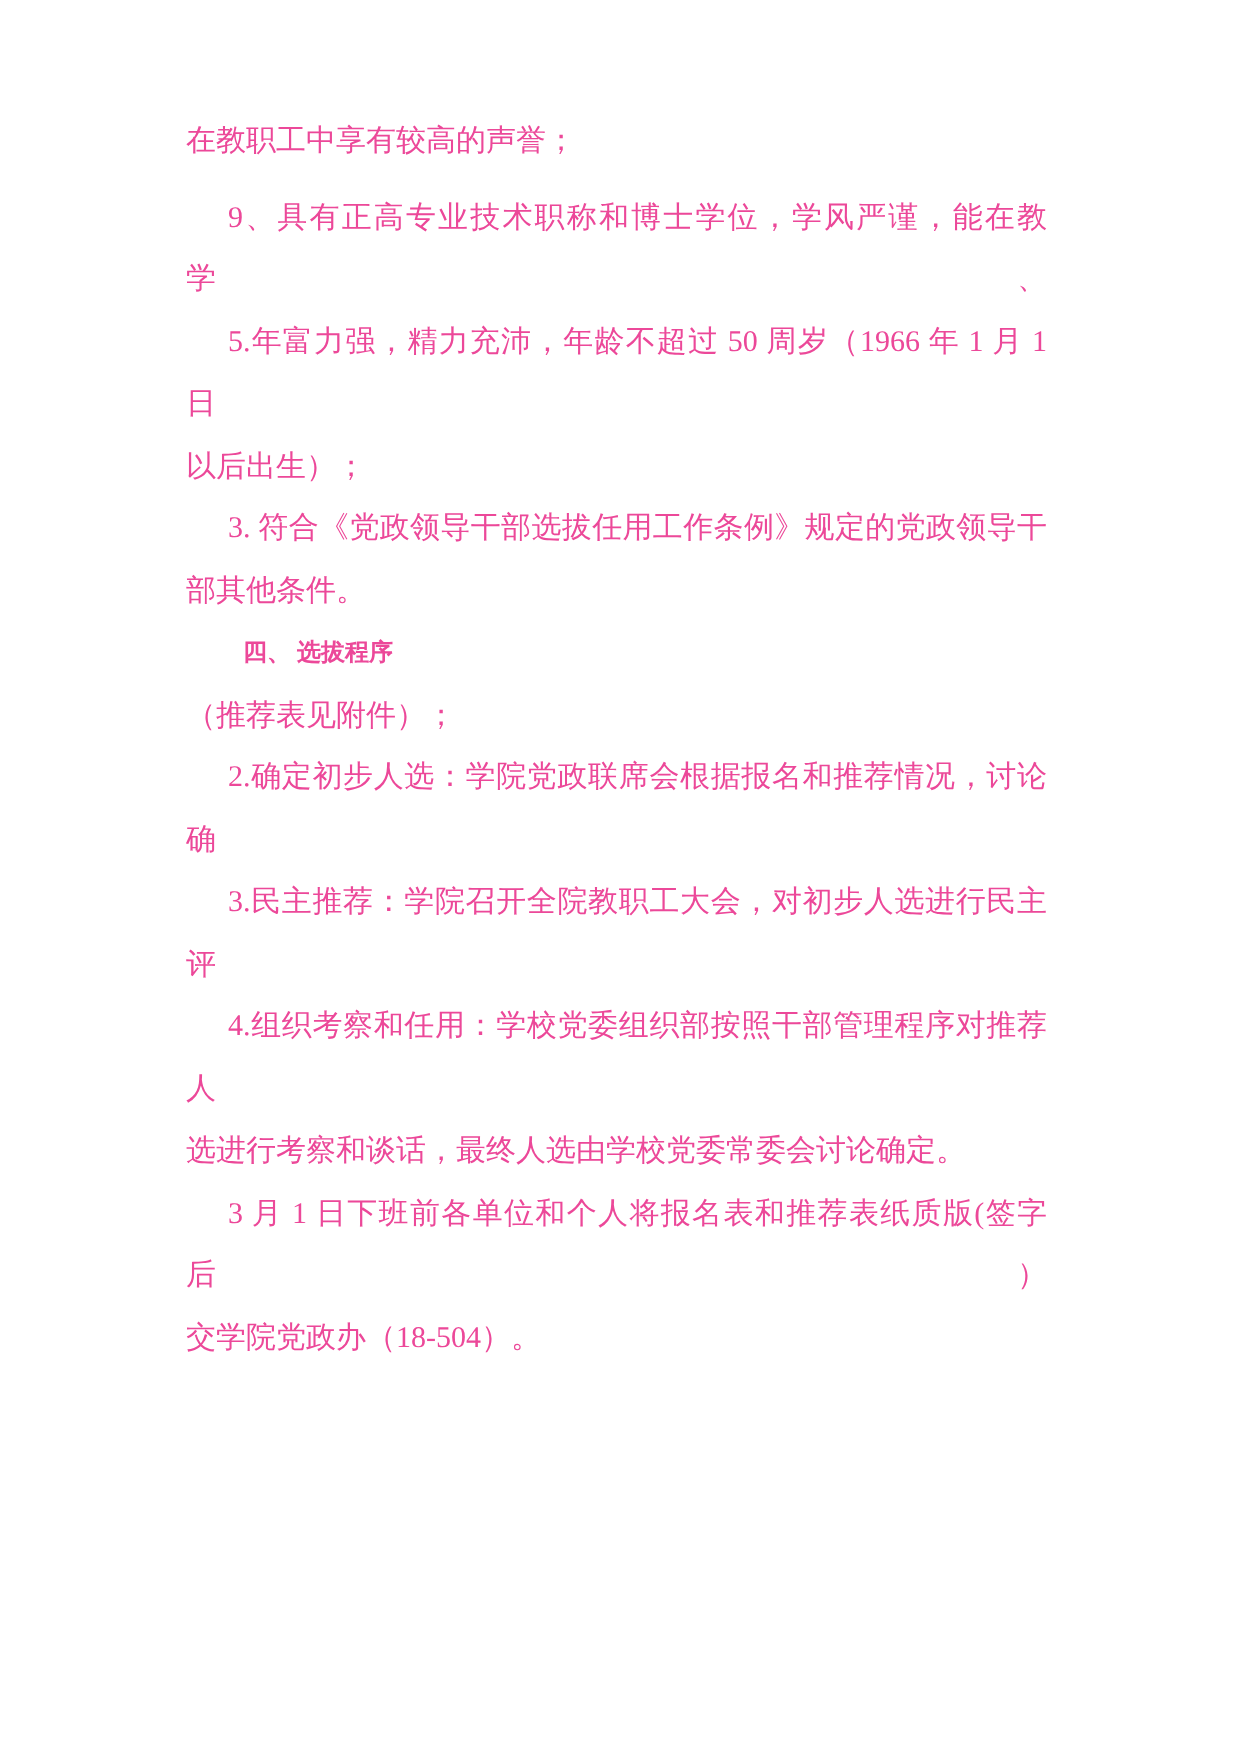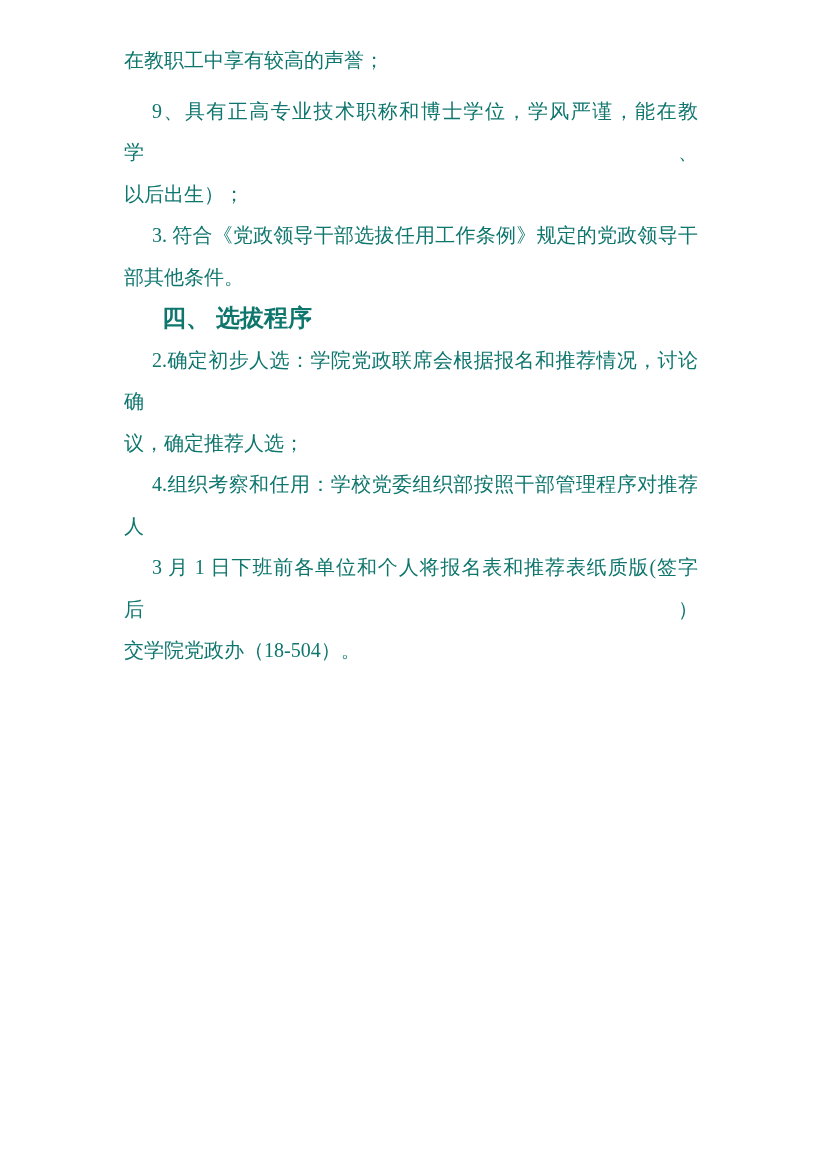--- a/index.html
+++ b/index.html
@@ -7,22 +7,22 @@
     padding: 0;
     background: #ffffff;
   }
   .page {
     position: relative;
     width: 827px;
     height: 1169px;
     margin: 0 auto;
     background: #ffffff;
     box-sizing: border-box;
-    padding: 40px 129px 0 124px;
-    color: #0f766e;
+    padding: 74px 129px 0 124px;
+    color: #ec4899;
     font-family: "Liberation Serif", "DejaVu Serif", serif;
     font-size: 20px;
     line-height: 41.5px;
     overflow: hidden;
   }
   .ln {
     white-space: normal;
   }
   
   .full {
@@ -31,49 +31,52 @@
   }
   
   .ind {
     text-indent: 28px;
   }
   .gap-after {
     margin-bottom: 9px;
   }
   .heading {
     font-weight: 700;
-    font-size: 24px;
+    font-size: 16px;
   }
   .h-four {
     text-indent: 38px;
   }
   .h-five {
     text-indent: 23px;
   }
 </style>
 </head>
 <body>
 
 <div class="page">
 
   <div class="ln gap-after">在教职工中享有较高的声誉；</div>
 
   <div class="ln full ind">9、具有正高专业技术职称和博士学位，学风严谨，能在教学、</div>
 
+  <div class="ln full ind">5.年富力强，精力充沛，年龄不超过 50 周岁（1966 年 1 月 1 日</div>
   <div class="ln">以后出生）；</div>
 
   <div class="ln full ind">3. 符合《党政领导干部选拔任用工作条例》规定的党政领导干</div>
   <div class="ln">部其他条件。</div>
 
   <div class="ln heading h-four">四、 选拔程序</div>
 
+  <div class="ln">（推荐表见附件）；</div>
 
   <div class="ln full ind">2.确定初步人选：学院党政联席会根据报名和推荐情况，讨论确</div>
 
-  <div class="ln">议，确定推荐人选；</div>
+  <div class="ln full ind">3.民主推荐：学院召开全院教职工大会，对初步人选进行民主评</div>
 
   <div class="ln full ind">4.组织考察和任用：学校党委组织部按照干部管理程序对推荐人</div>
+  <div class="ln">选进行考察和谈话，最终人选由学校党委常委会讨论确定。</div>
 
 
   <div class="ln full ind">3 月 1 日下班前各单位和个人将报名表和推荐表纸质版(签字后）</div>
   <div class="ln">交学院党政办（18-504）。</div>
 
 </div>
 
 </body></html>

